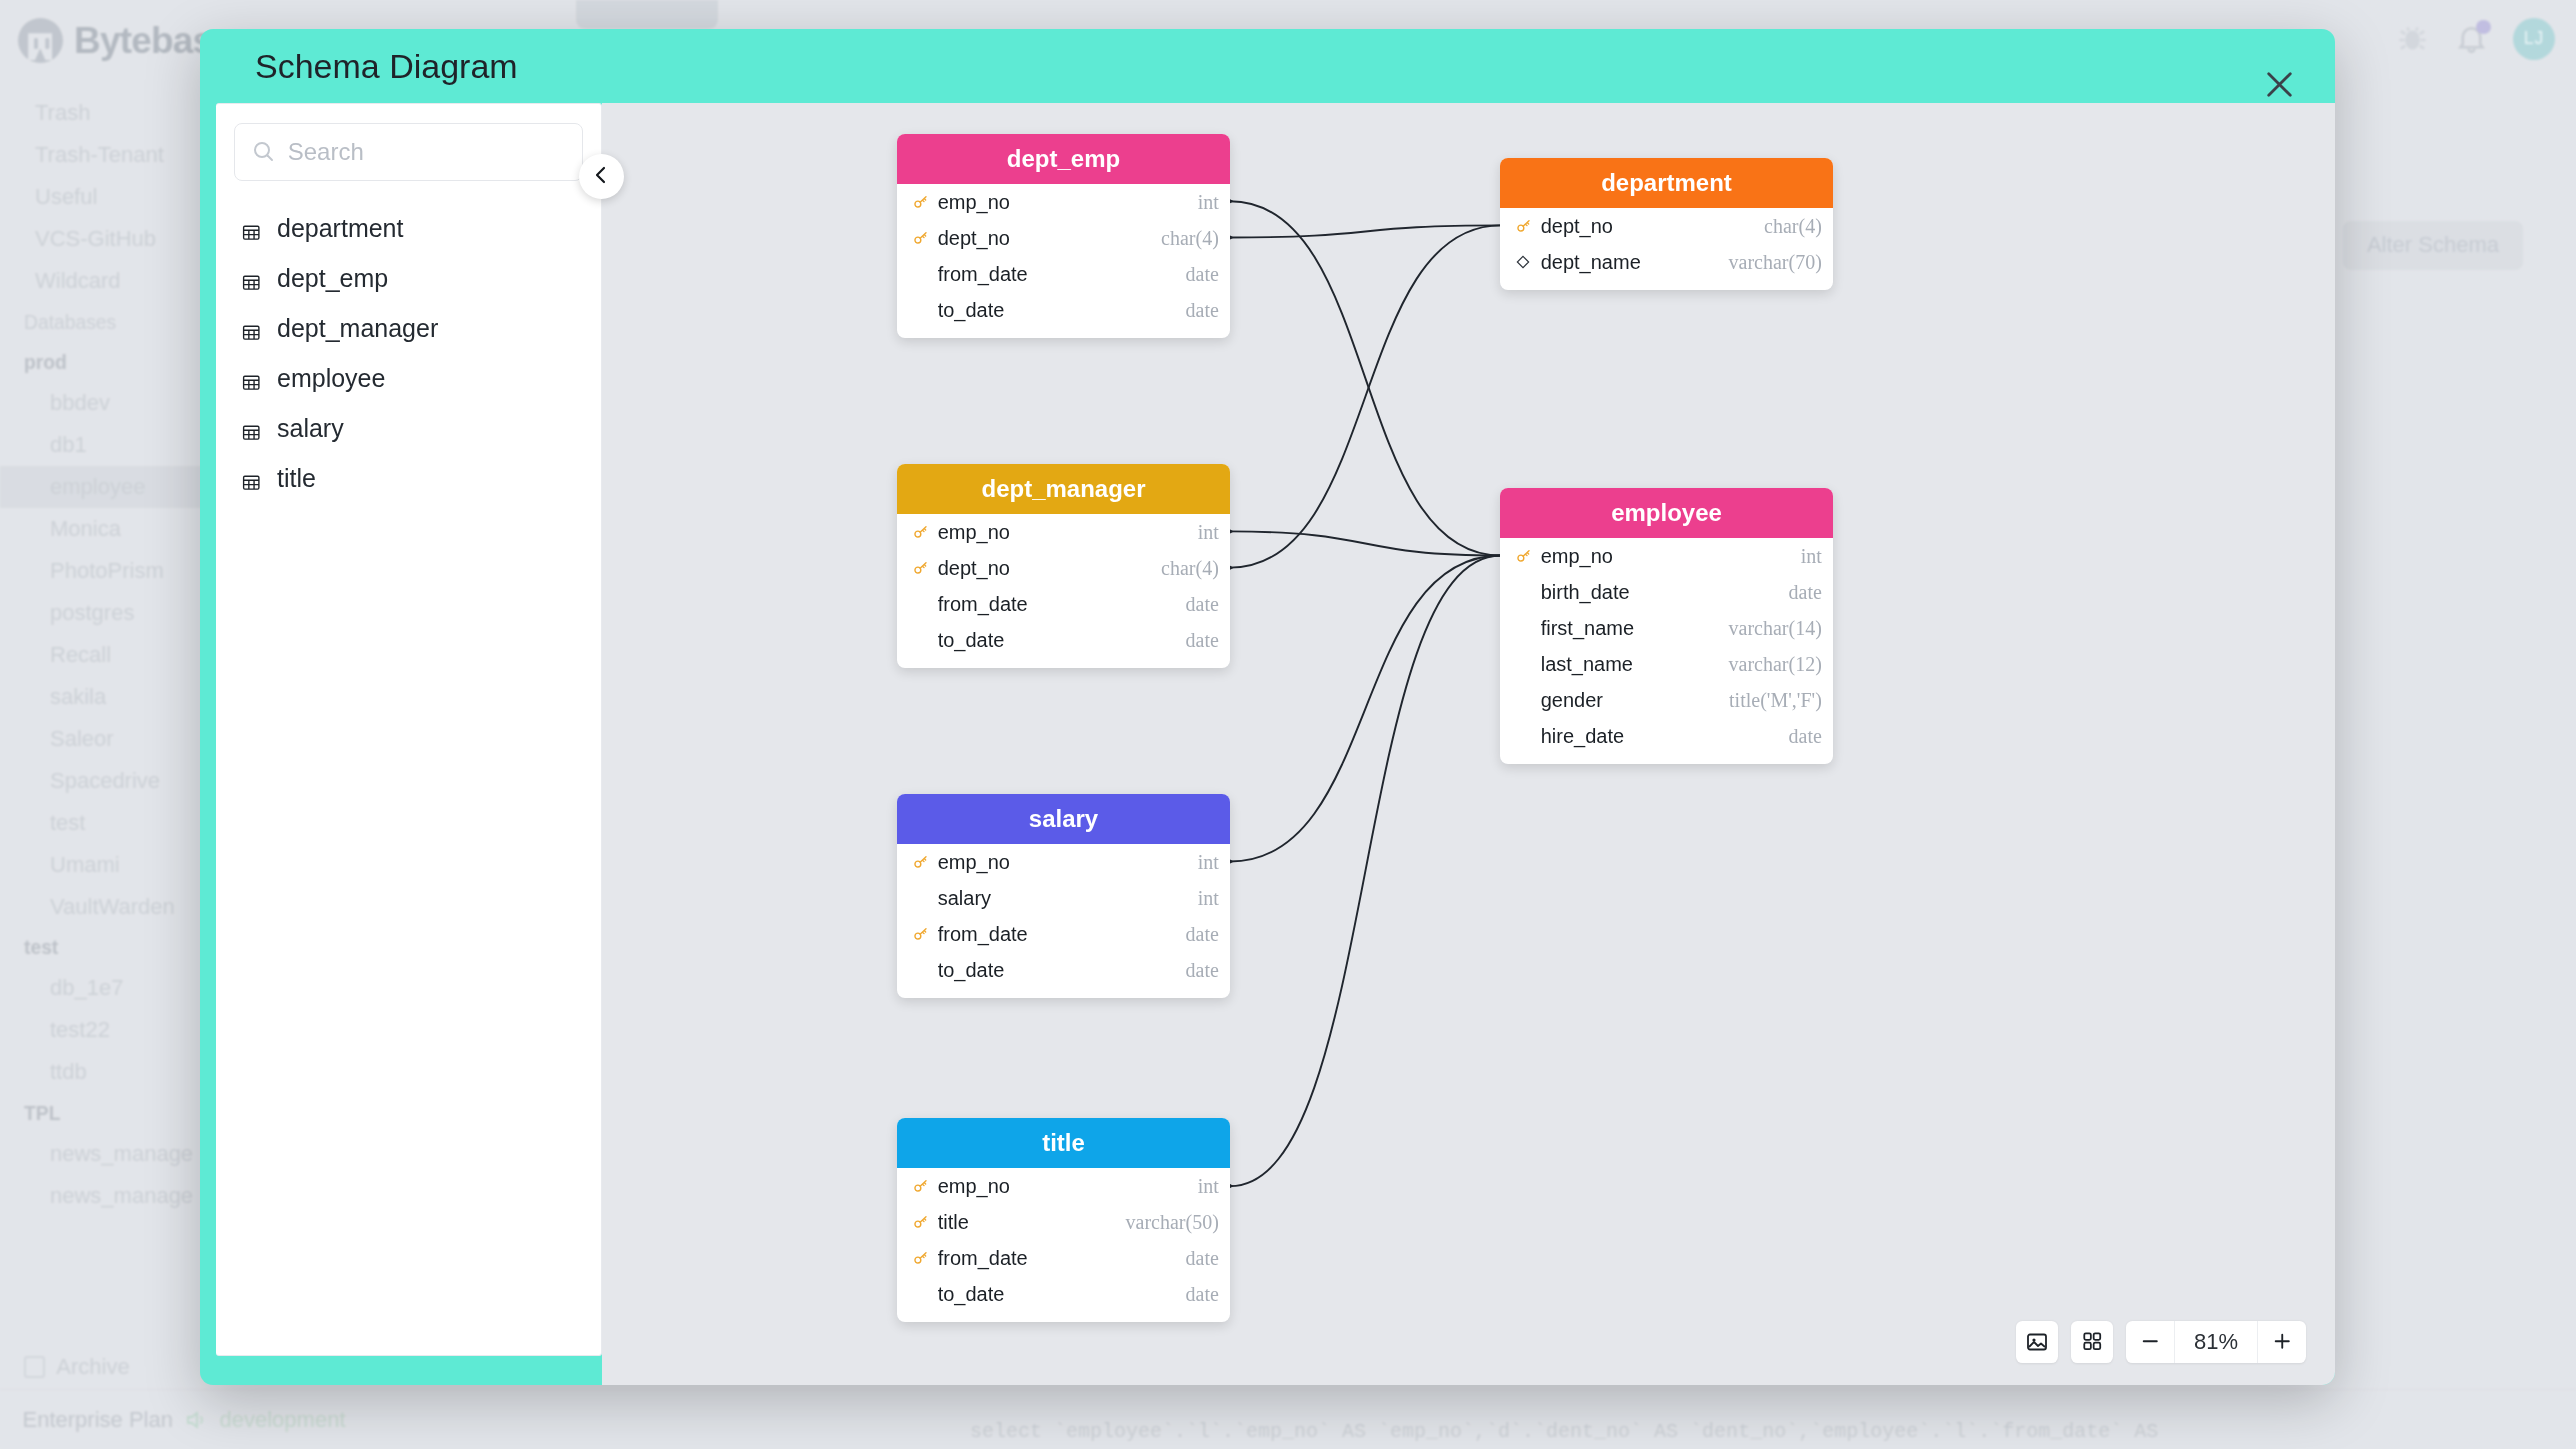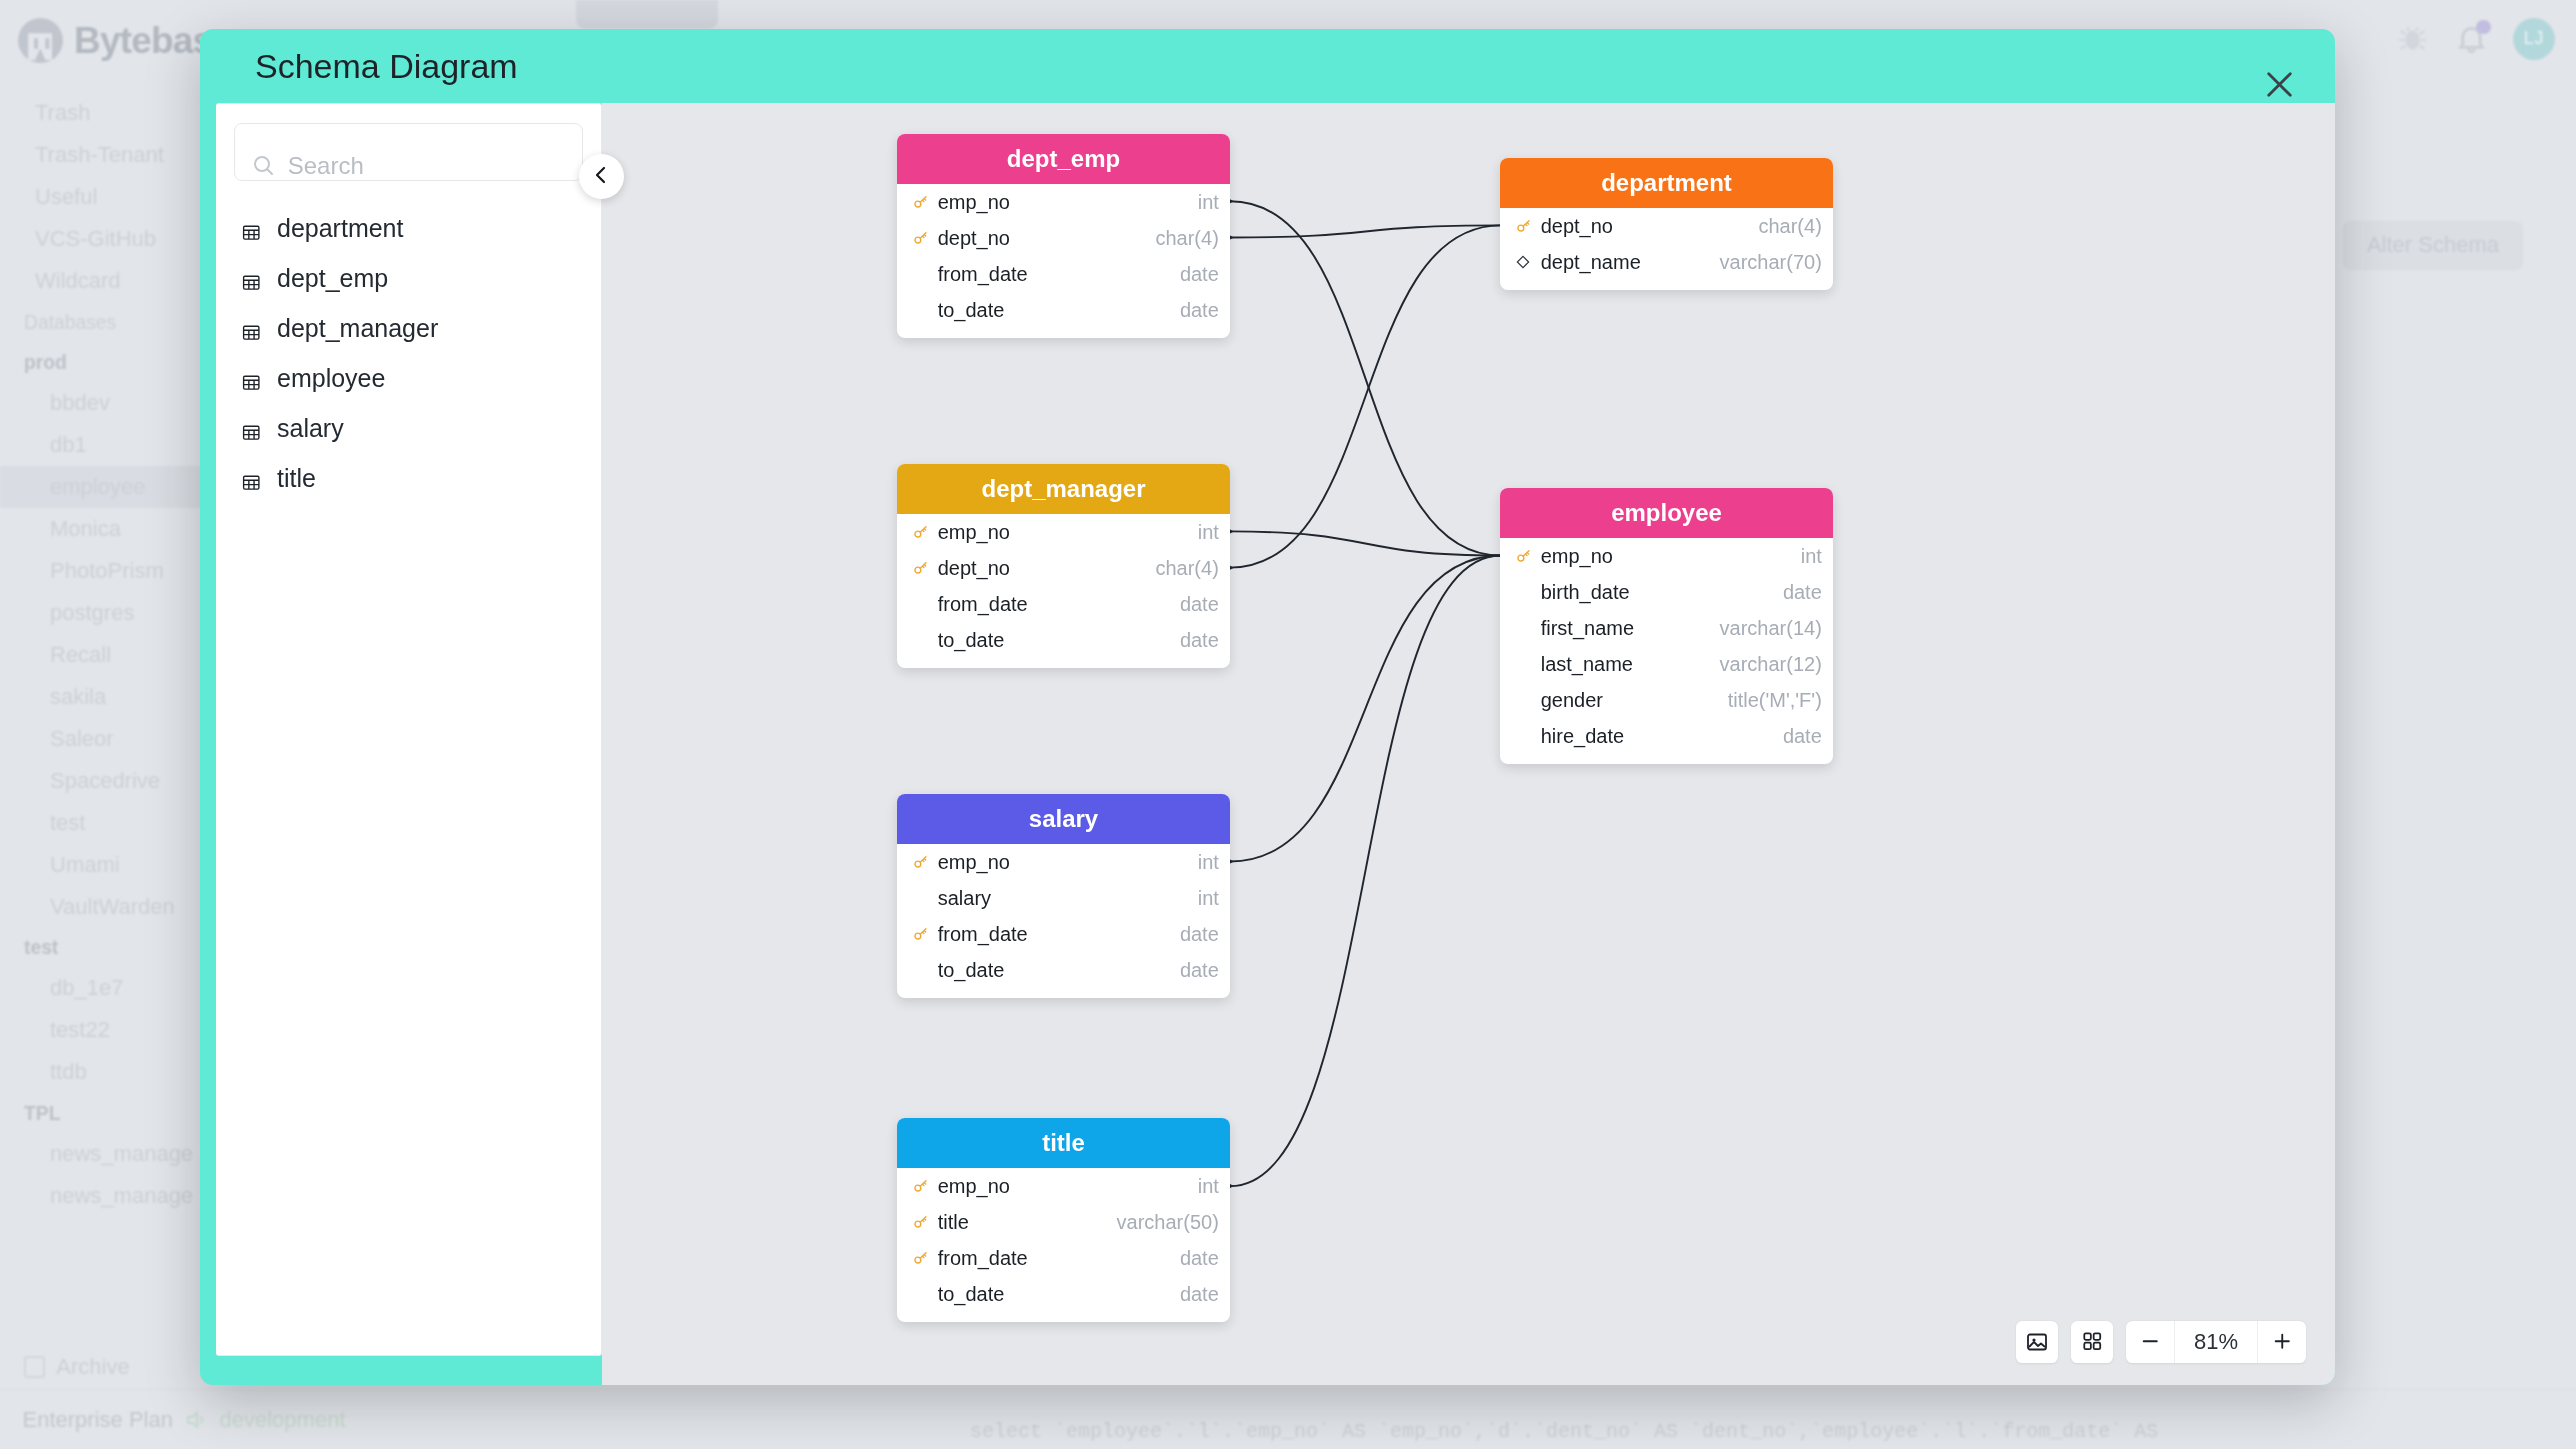--- a/index.html
+++ b/index.html
@@ -148,21 +148,21 @@
     border: 1.6px solid #e8eaee;
     border-left: none;
     margin: 0 0 29px 16px;
     border-radius: 3.2px;
     position: relative;
     flex-shrink: 0;
   }
   #search-wrap {
     margin: 19.3px 17.7px 8px 17.7px;
     height: 58px; border: 1.6px solid #e5e7eb; border-radius: 8px;
-    display: flex; align-items: flex-end; padding: 0 16px; gap: 13px;
+    display: flex; align-items: center; padding: 0 16px; gap: 13px;
   }
   #search-input {
     border: none; outline: none; background: transparent;
     font-size: 24px; color: #2b3036;
     font-family: "Liberation Sans", sans-serif;
     width: 100%;
   }
   #search-input::placeholder { color: #b9bec6; }
   #table-list { padding: 14.5px 0 0 0; }
   .table-list-item {
@@ -204,21 +204,21 @@
     color: #ffffff; font-size: 24px; font-weight: bold;
   }
   .node-col {
     height: 36px;
     display: flex; align-items: center;
     padding: 0 8px 0 15px;
     font-size: 20px;
   }
   .col-icon { width: 22.5px; flex-shrink: 0; display: flex; align-items: center; }
   .col-name { color: #1b2026; flex: 1; padding-left: 3.2px; }
-  .col-type { color: #a7adb6; padding-right: 3.2px; }
+  .col-type { color: #a7adb6; padding-right: 3.2px; font-family: Liberation Serif, serif; }
   .node-pad-bottom { height: 9.7px; }
 
   
   #canvas-toolbar {
     position: absolute; right: 29px; bottom: 22.5px;
     display: flex; align-items: center; gap: 13px;
     z-index: 10;
   }
   .tb-btn {
     width: 42px; height: 42px; border-radius: 6.4px;

